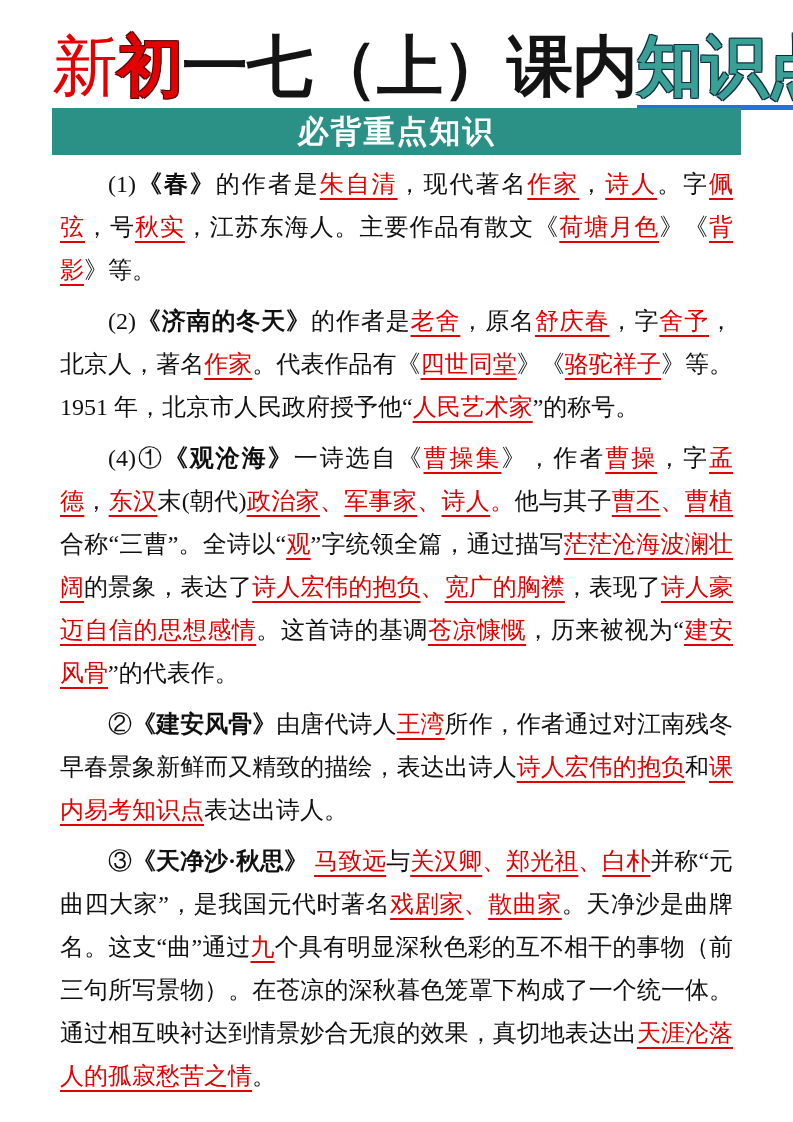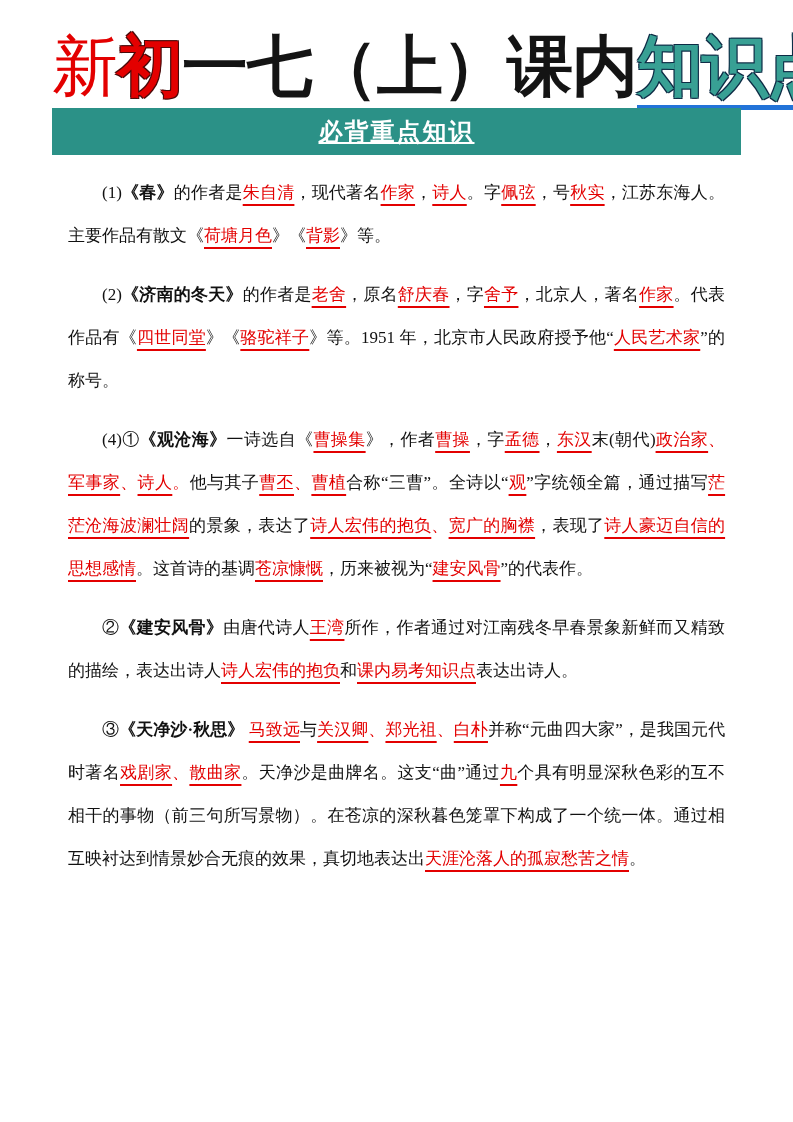--- a/index.html
+++ b/index.html
@@ -40,40 +40,39 @@
   }
   
   .banner{
     margin-top:9px;
     background:var(--banner_teal,#2b9187);
     height:47px;
     display:flex;align-items:center;justify-content:center;
   }
   .banner span{
     color:#ffffff;
-    font-size:24px;
+    font-size:31px;
     font-weight:600;
     font-family:"Liberation Serif", serif;
     letter-spacing:2px;
-    text-decoration:underline;
   }
   
   .section-heading{
     margin:20px 0 4px 0;
     color:var(--heading_blue,#1b74c9);
     font-family:"Liberation Sans", sans-serif;
     font-size:27px;
     font-weight:800;
     letter-spacing:0;
   }
   
   .content{flex:0 0 auto;}
   .body-par{
-    margin:16px;
-    font-size:17px;
+    margin:8px;
+    font-size:24px;
     line-height:43px;
     text-align:justify;
     text-indent:2em;
     color:var(--text_black,#111);
   }
   .run-p{}
   .run-b{font-weight:700;}
   .run-r{
     color:var(--red,#e30000);
     text-decoration:underline;

